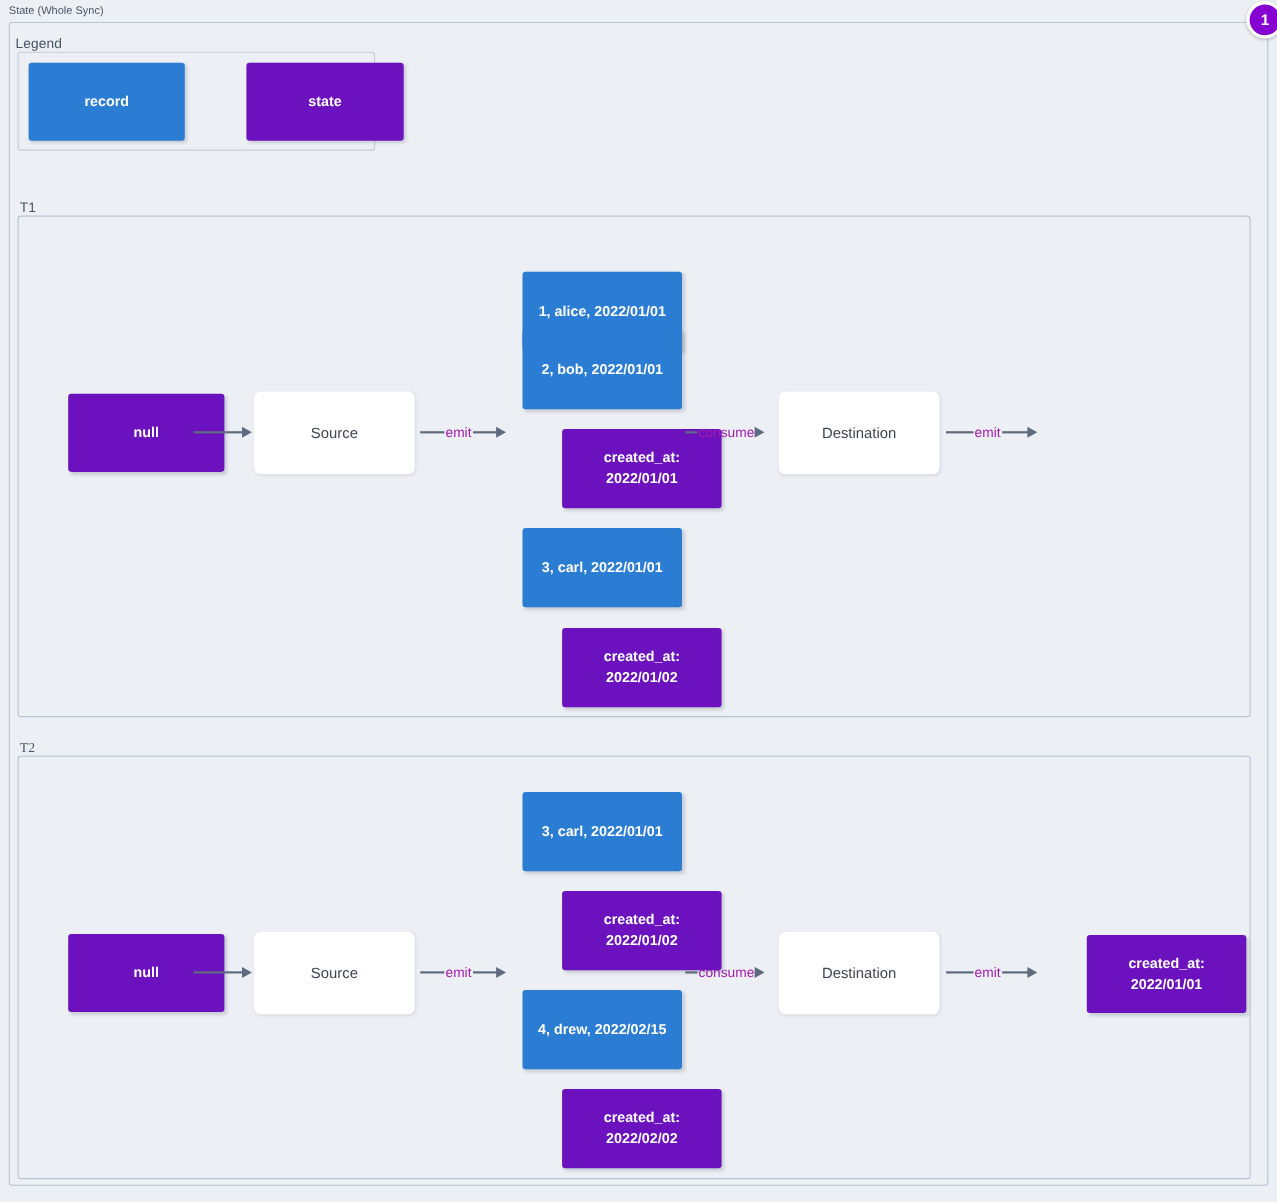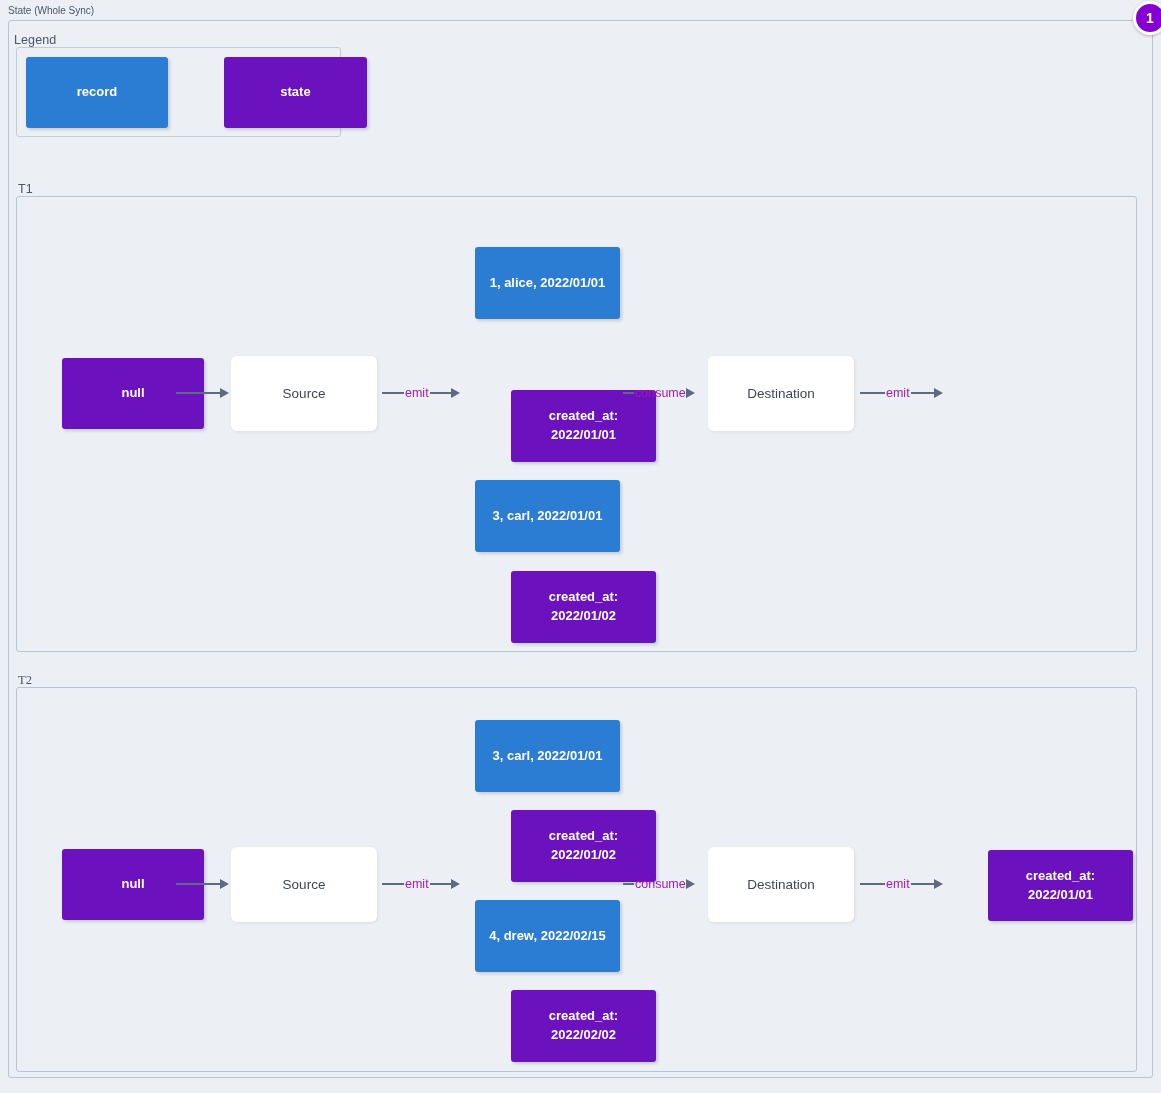--- a/index.html
+++ b/index.html
@@ -171,20 +171,23 @@
   <div class="arrow" style="left:382px; top:381px;">
     <div class="seg" style="width:22px;"></div>
     <div class="lbl">emit</div>
     <div class="seg" style="width:22px;"></div>
     <div class="head"></div>
   </div>
 
   <div class="node record" style="left:475px; top:204px; width:145px; height:72px;margin-top:43px;">
     <span class="lines">1, alice, 2022/01/01</span>
   </div>
+  <div class="node record" style="left:475px; top:300px; width:145px; height:72px;">
+    <span class="lines">2, bob, 2022/01/01</span>
+  </div>
   <div class="node state" style="left:475px; top:390px; width:145px; height:72px; flex-direction:column;">
     <span>created_at:</span>
     <span>2022/01/01</span>
   </div>
   <div class="node record" style="left:475px; top:480px; width:145px; height:72px;">
     <span class="lines">3, carl, 2022/01/01</span>
   </div>
   <div class="node state" style="left:475px; top:571px; width:145px; height:72px; flex-direction:column;">
     <span>created_at:</span>
     <span>2022/01/02</span>

